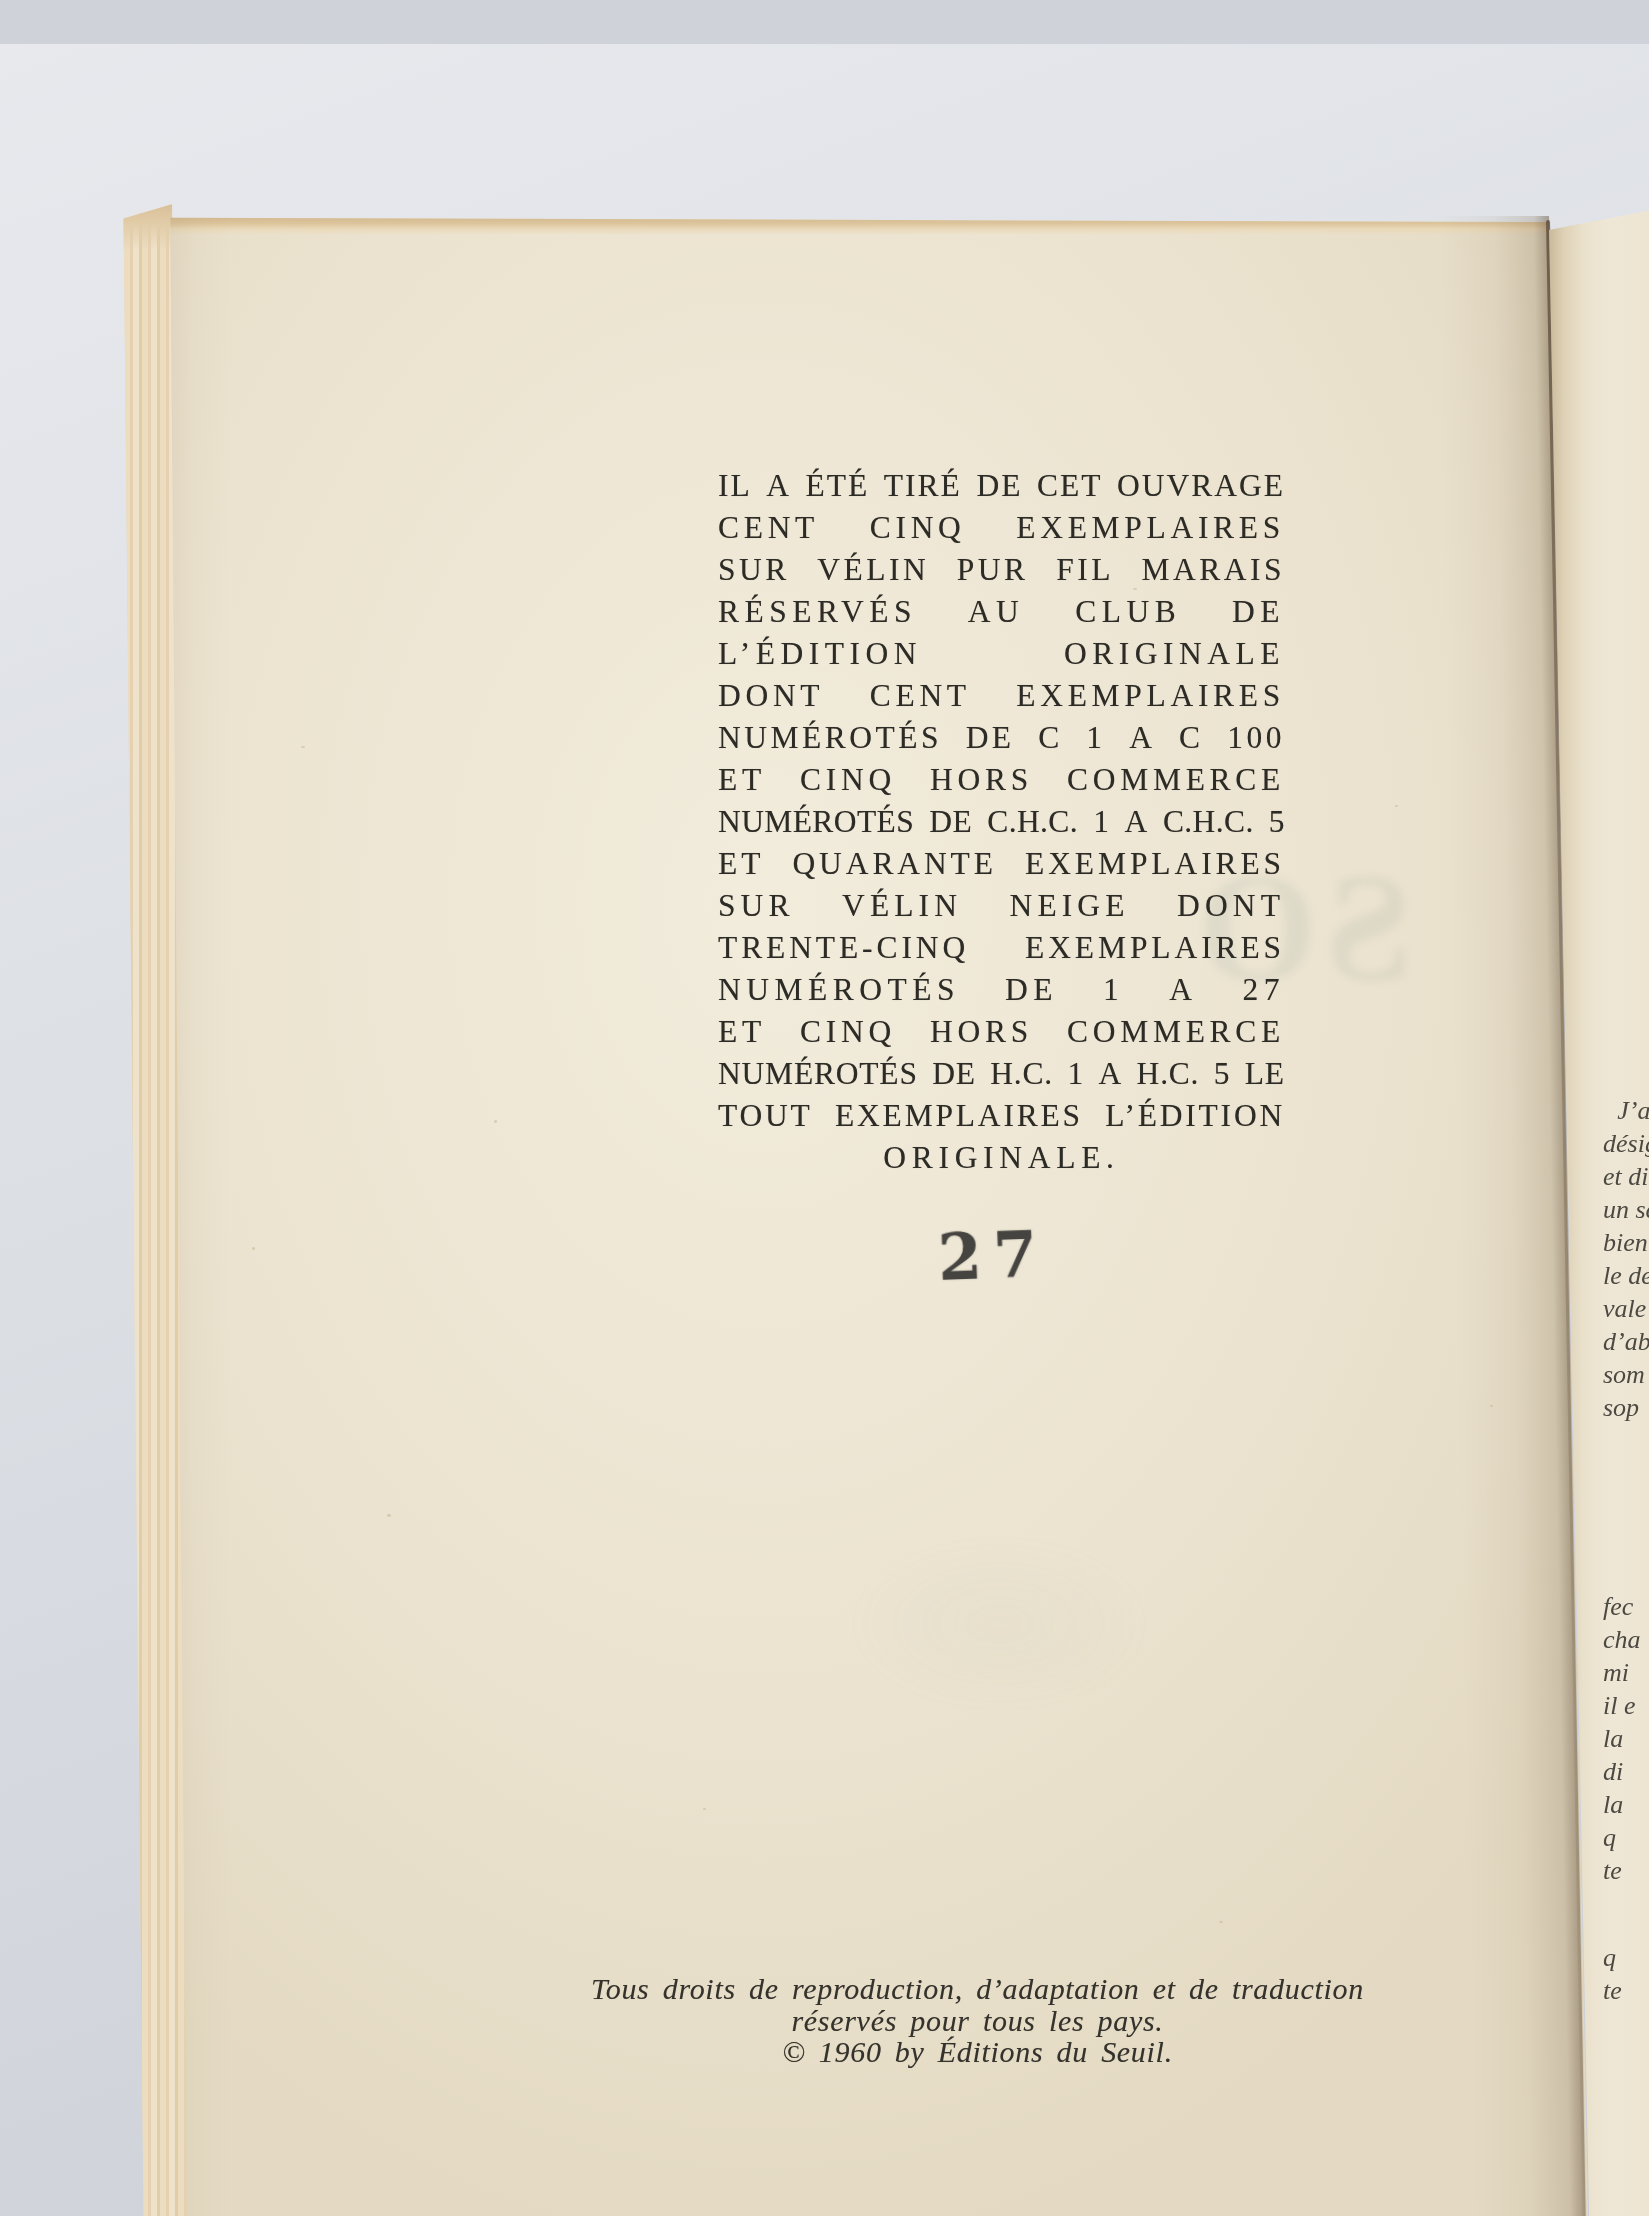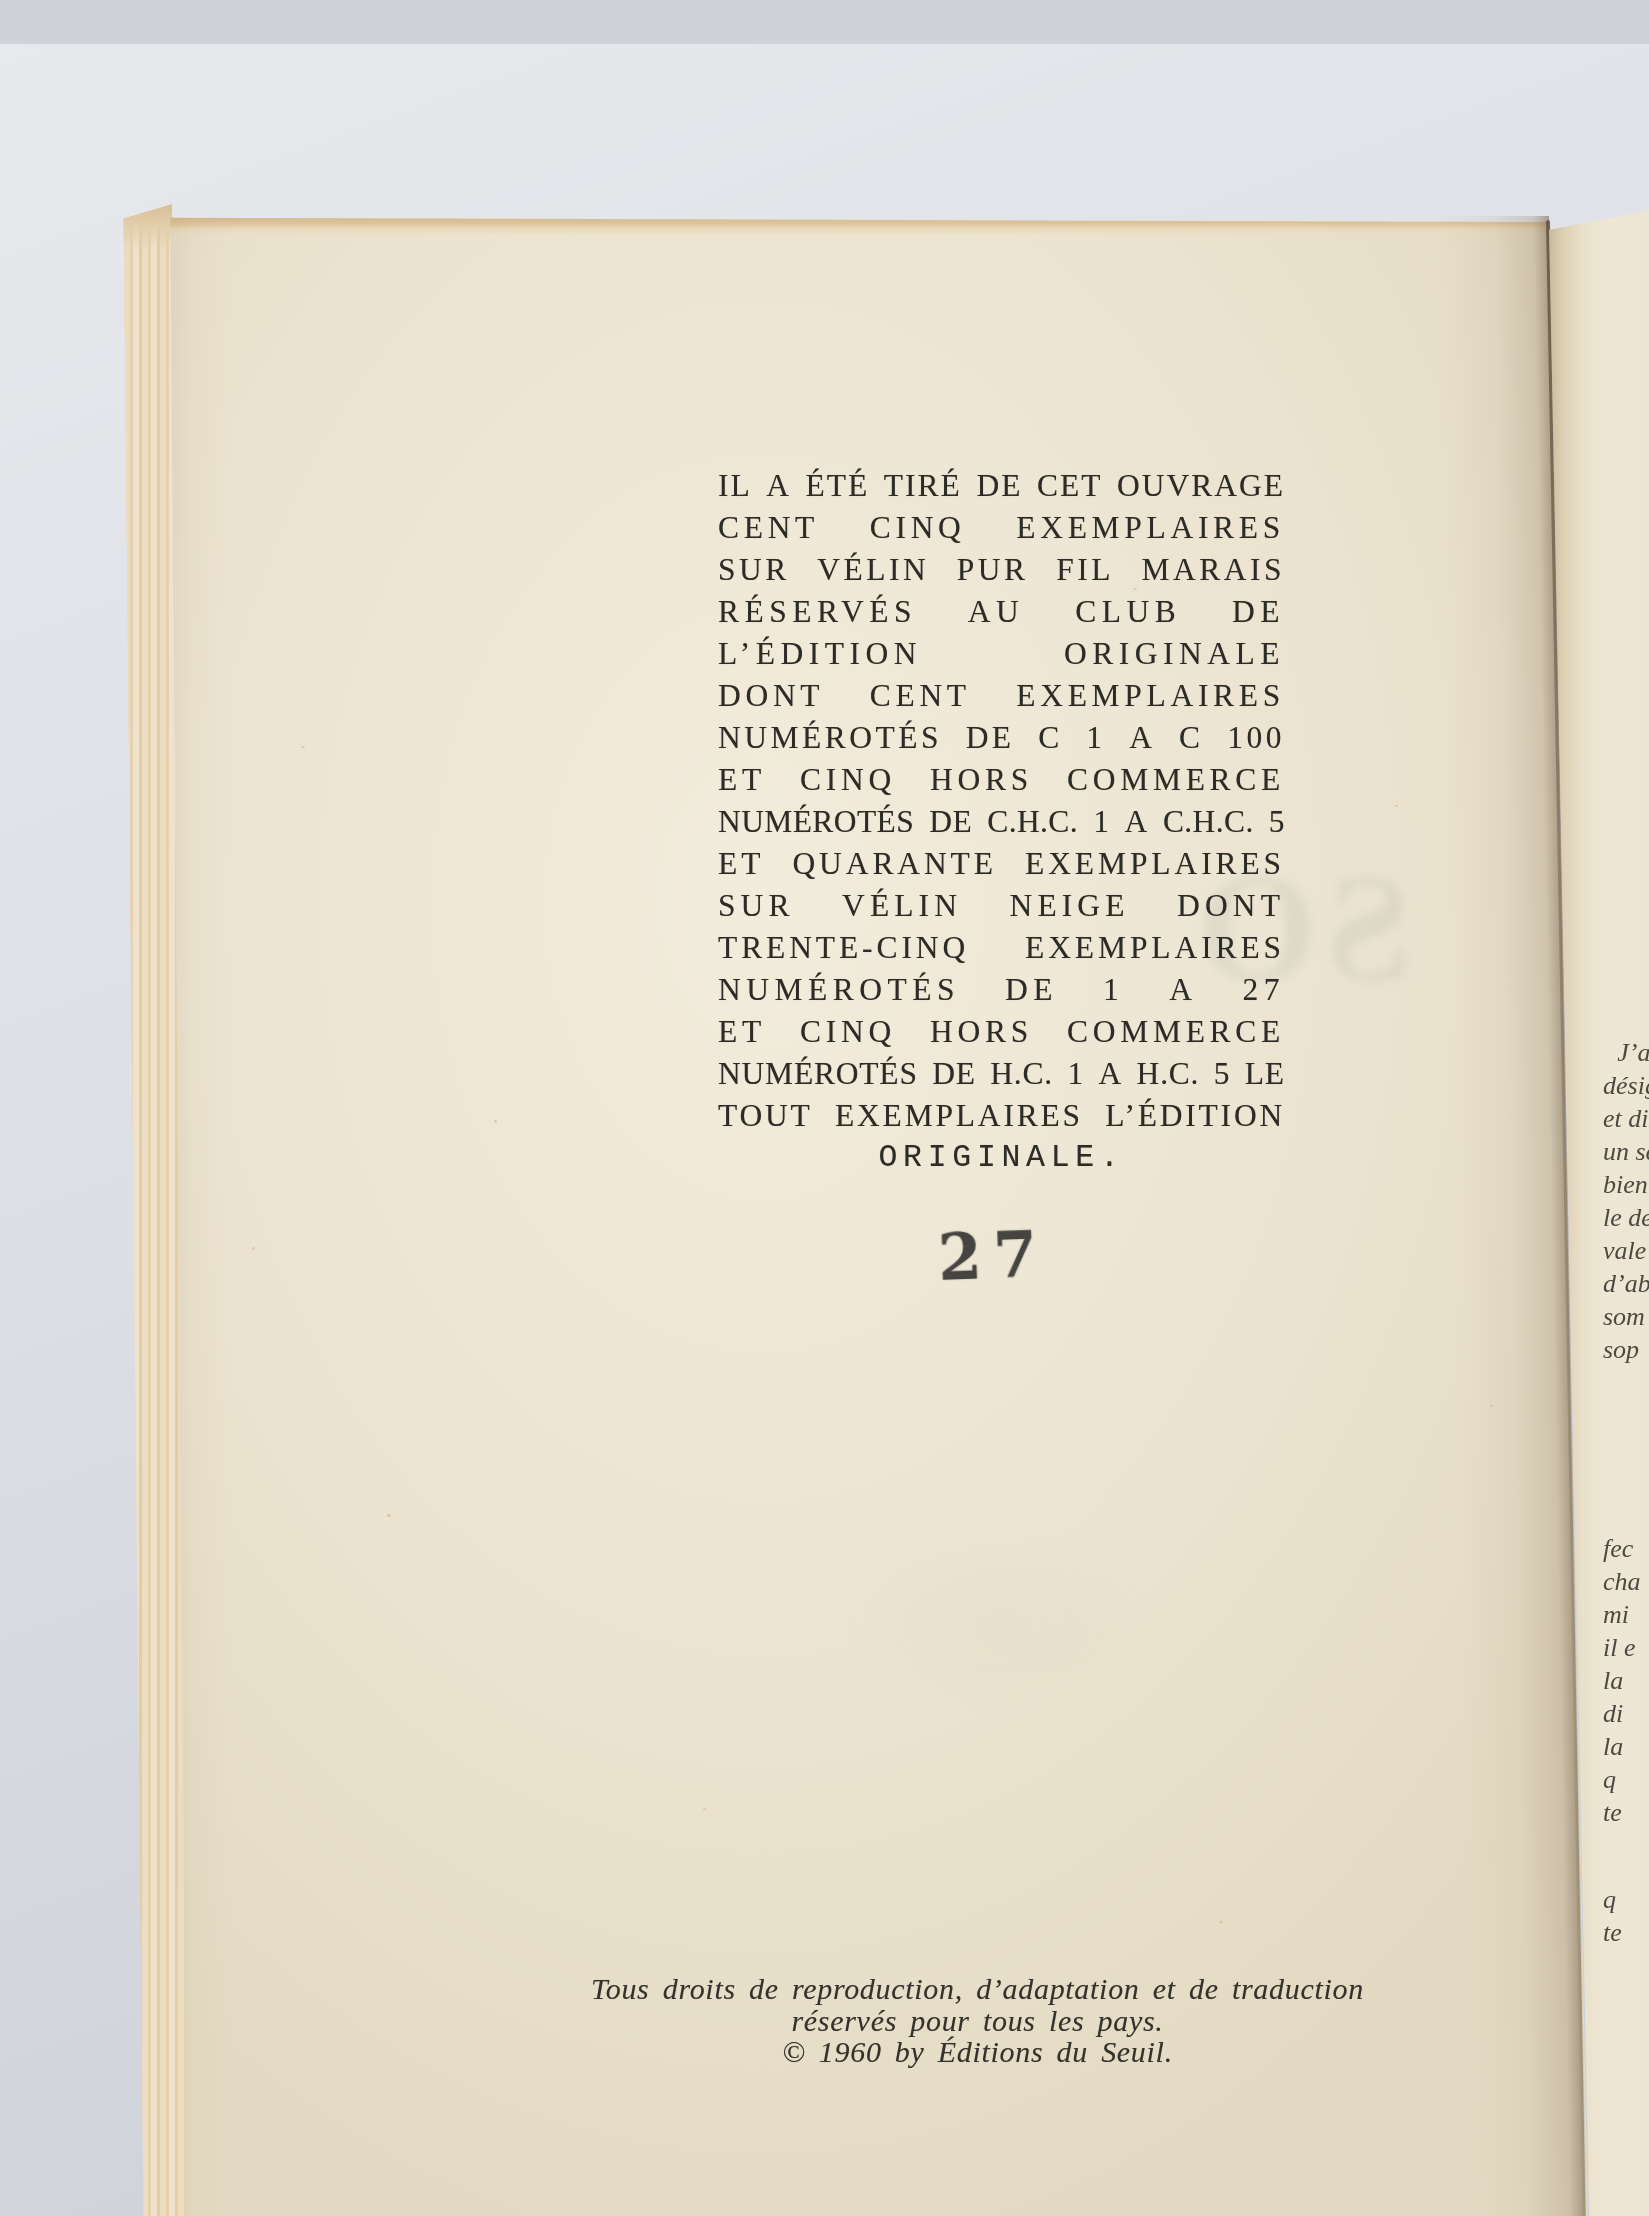--- a/index.html
+++ b/index.html
@@ -45,35 +45,35 @@
   .next-page{position:absolute;left:1549px;top:162px;width:101px;height:2054px;
     clip-path:polygon(0px 24px,101px 4.3px,101px 2054px,41px 2054px);
     background:linear-gradient(to right,#c9b99a 0%,#ddd0b4 14.3px,#eae1cc 34px,#efe7d6 61px,#ede5d2 100%);}
 
   
   .colophon-block{position:absolute;left:718px;top:424px;width:567px;
     color:var(--ink,#2d2b26);font-size:31.5px;
     text-shadow:0 0 0.7px rgba(45,43,38,0.35);}
   .jline{display:flex;justify-content:space-between;align-items:baseline;
     height:42px;white-space:nowrap;}
-  .jline.last{justify-content:center;font-family:Liberation Mono, monospace;}
+  .jline.last{justify-content:center;}
 
   
   .stamp{position:absolute;left:938px;top:1175px;
     font-family:"DejaVu Serif",serif;font-size:63px;font-weight:700;
     color:var(--stamp-ink,#454440);letter-spacing:11.5px;transform:rotate(-2deg);
     text-shadow:0 0 2.1px rgba(69,68,64,0.35);filter:blur(0.2px);}
 
   
   .rights{position:absolute;left:487px;top:1929px;width:981px;text-align:center;
     font-style:italic;color:var(--rights-ink,#34322c);font-size:30px;line-height:31.5px;
     letter-spacing:0.7px;word-spacing:5px;text-shadow:0 0 0.7px rgba(52,50,44,0.3);}
 
   
-  .fragments{position:absolute;left:1603px;top:992px;width:47px;height:1017px;
+  .fragments{position:absolute;left:1603px;top:1050px;width:47px;height:1017px;
     overflow:hidden;font-style:italic;font-size:26px;line-height:33px;
     color:var(--fragment-ink,#4b4942);}
   .frag{white-space:nowrap;height:33px;}
   .frag:first-child{padding-left:14.3px;}
   .frag:nth-child(11){margin-top:166px;}
   .frag:nth-child(20){margin-top:54px;}
 
   
   .ghost{position:absolute;left:1189px;top:795px;height:186px;
     font-family:"Liberation Serif",serif;font-size:154px;font-weight:700;

